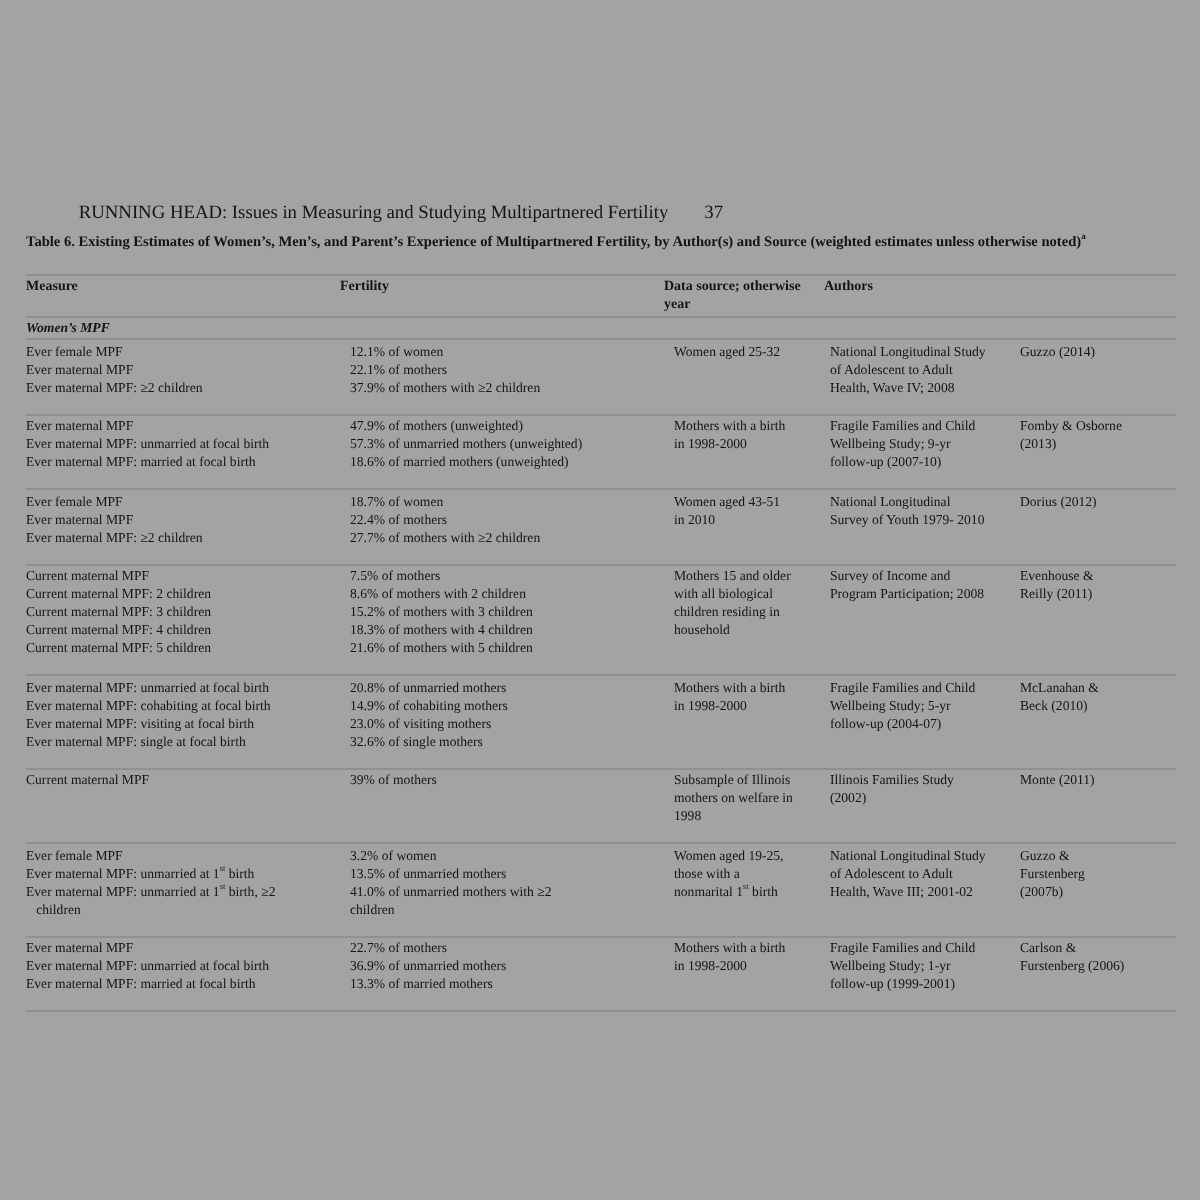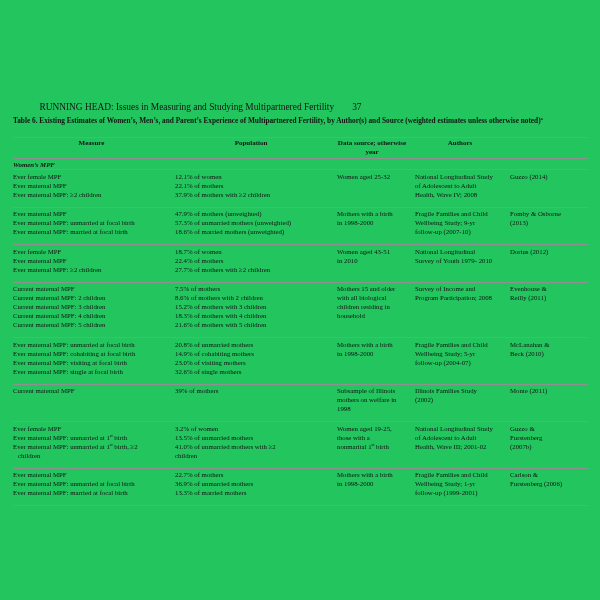--- a/index.html
+++ b/index.html
@@ -6,21 +6,21 @@
     margin: 0; padding: 0;
     width: 600px; height: 600px;
     background: #ffffff;
     font-family: "Liberation Serif", "DejaVu Serif", serif;
     color: #141414;
     overflow: hidden;
   }
   .page {
     position: relative;
     width: 600px; height: 600px;
-    background: #22c55e;
+    background: #a3a3a3;
   }
   .running-head-row {
     position: absolute;
     left: 30px; top: 91px;
     font-size: 9.4px;
     line-height: 11px;
     white-space: pre;
   }
   .page-number { margin-left: 18px; }
   .table-title {
@@ -40,21 +40,21 @@
     border-top: 1px solid #909090;
   }
   .thead {
     display: grid;
     grid-template-columns: 157px 162px 80px 96px 80px;
     border-bottom: 1px solid #909090;
     font-weight: bold;
     font-size: 7px;
     padding: 1px 0;
   }
-  .thead .th { text-align: center; }
+  .thead .th { text-align: left; }
   .section-row {
     border-bottom: 1px solid #909090;
     font-weight: bold;
     font-style: italic;
     padding: 0.5px 0;
   }
   .block {
     display: grid;
     grid-template-columns: 157px 162px 80px 96px 80px;
     border-bottom: 1px solid #909090;
@@ -77,21 +77,21 @@
     <span>RUNNING HEAD: Issues in Measuring and Studying Multipartnered Fertility</span><span class="page-number">37</span>
   </div>
 
   <div class="table-title">
     <span>Table 6. Existing Estimates of Women’s, Men’s, and Parent’s Experience of Multipartnered Fertility, by Author(s) and Source (weighted estimates unless otherwise noted)</span><sup>a</sup>
   </div>
 
   <div class="mpf-table">
     <div class="thead">
       <div class="th">Measure</div>
-      <div class="th">Population</div>
+      <div class="th">Fertility</div>
       <div class="th">Data source; otherwise year</div>
       <div class="th">Authors</div>
     </div>
     <div class="section-row">Women’s MPF</div>
     <div id="blocks">
   <div class="block">
     <div class="cell c-measure">
             <div class="line">Ever female MPF</div>
             <div class="line">Ever maternal MPF</div>
             <div class="line">Ever maternal MPF: ≥2 children</div>

